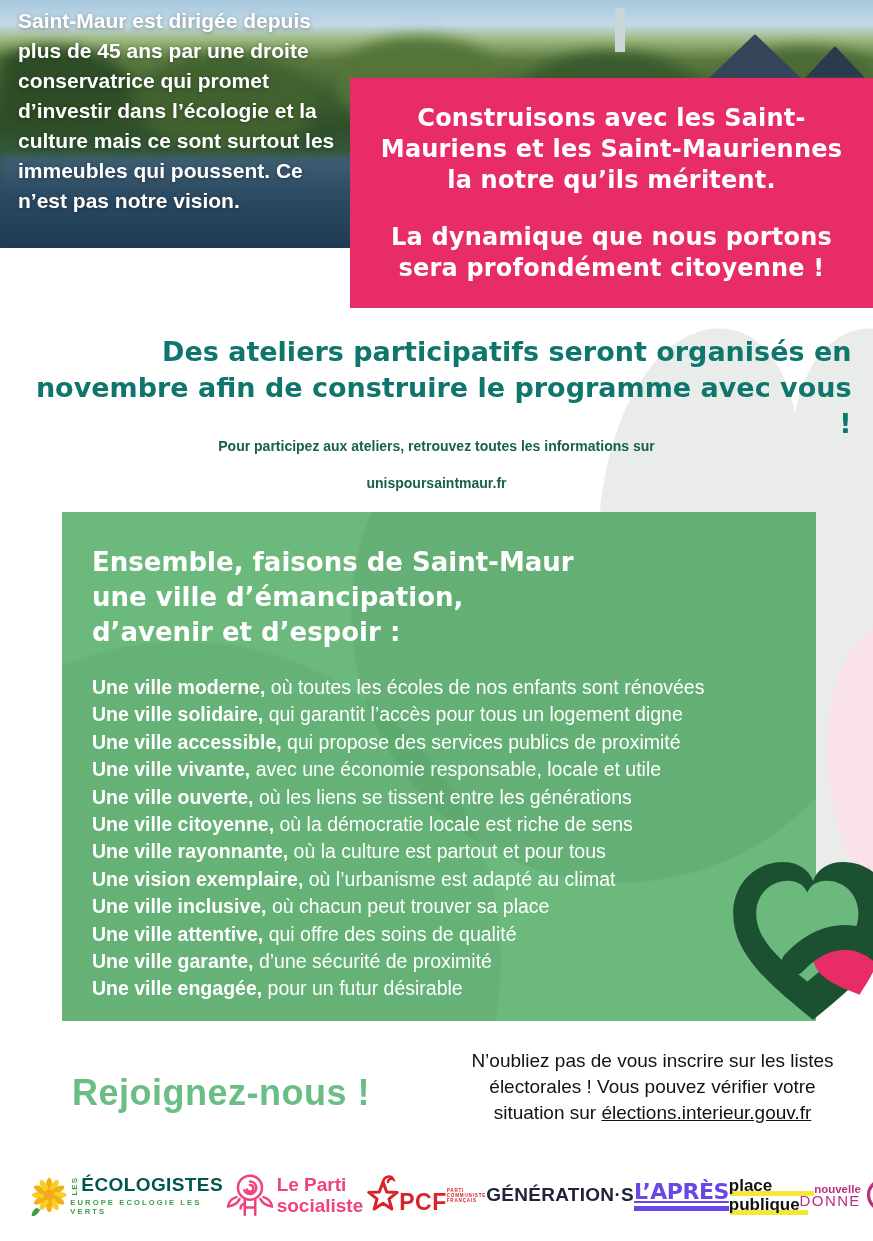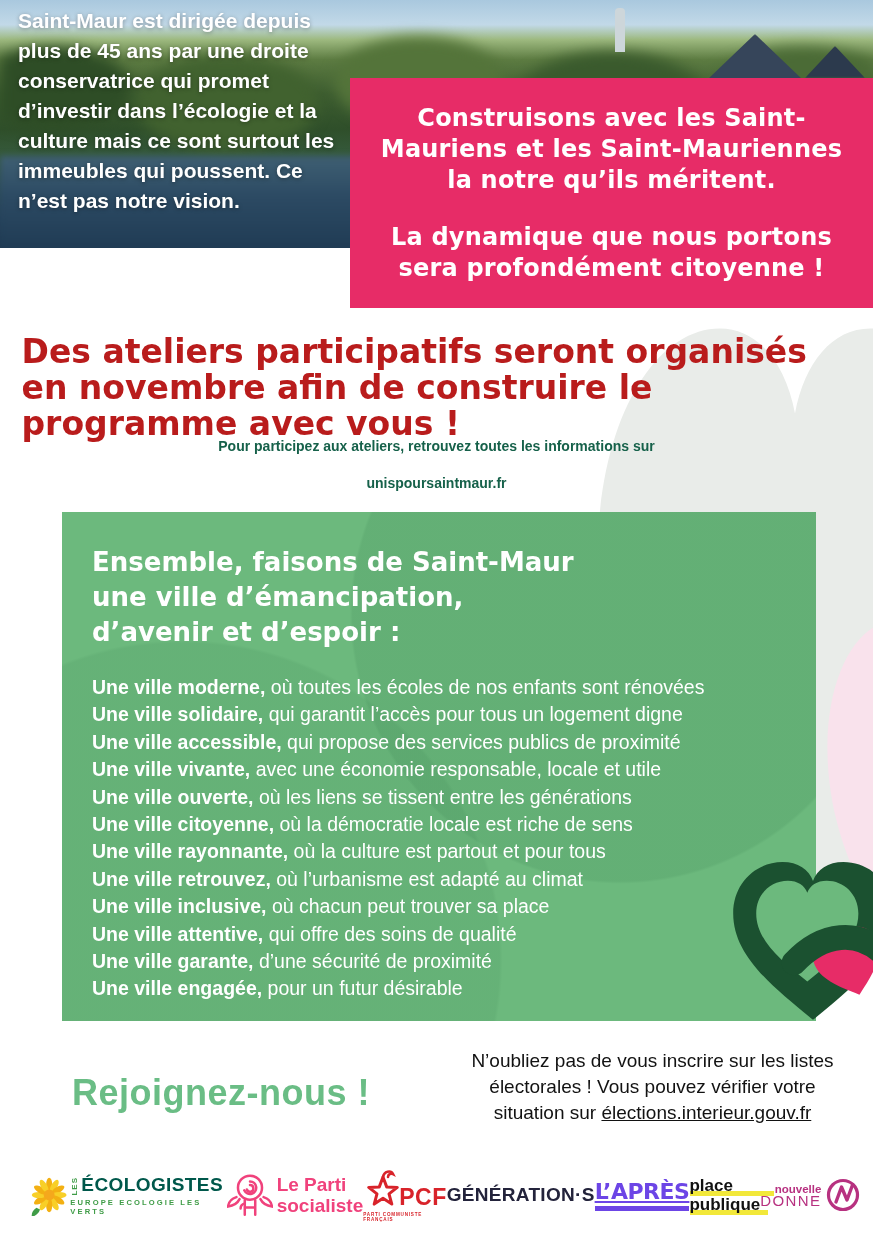--- a/index.html
+++ b/index.html
@@ -28,22 +28,22 @@
     display:flex;flex-direction:column;justify-content:center;align-items:center;gap:26px;padding:0 26px;box-sizing:border-box;}
   .pink-box p{margin:0;color:#ffffff;text-align:center;font-family:"DejaVu Sans","Liberation Sans",sans-serif;
     font-size:24px;line-height:31px;font-weight:800;letter-spacing:.2px;}
 
   
   .watermark-wrap{position:absolute;left:560px;top:312px;width:313px;height:709px;overflow:hidden;z-index:0;}
   .watermark-wrap svg{position:absolute;left:0;top:-60px;width:470px;height:850px;}
 
   
   .ateliers-heading{position:absolute;left:0;right:0;top:334px;margin:0 auto;max-width:830px;z-index:2;
-    text-align:left;color:#b91c1c;font-family:"DejaVu Sans","Liberation Sans",sans-serif;
-    font-size:33px;line-height:36px;font-weight:800;}
+    text-align:right;color:#0f766e;font-family:"DejaVu Sans","Liberation Sans",sans-serif;
+    font-size:27px;line-height:36px;font-weight:800;}
   .ateliers-info{position:absolute;left:0;right:0;top:428px;margin:0;z-index:2;text-align:center;
     color:#16614a;font-size:14px;line-height:37px;font-weight:700;}
   .ateliers-info span{display:block;}
 
   
   .green-box{position:absolute;left:62px;top:512px;width:754px;height:509px;z-index:2;box-sizing:border-box;
     padding:33px 30px 0 30px;background-color:#6cb97d;
     background-image:radial-gradient(circle 270px at 74% 20%,rgba(23,92,50,.10) 0 99%,transparent 100%),
                      radial-gradient(circle 320px at 16% 88%,rgba(23,92,50,.08) 0 99%,transparent 100%);}
   .gb-heading{color:#ffffff;font-family:"DejaVu Sans","Liberation Sans",sans-serif;
@@ -69,21 +69,21 @@
 
   .eco-right{display:flex;flex-direction:column;margin-left:2px;}
   .eco-top{display:flex;align-items:flex-end;}
   .eco-les{writing-mode:vertical-rl;transform:rotate(180deg);font-size:8px;font-weight:700;color:#3f9c47;letter-spacing:1px;margin-right:2px;}
   .eco-name{font-size:19px;font-weight:800;color:#00584b;letter-spacing:.4px;}
   .eco-sub{font-size:7.6px;font-weight:700;color:#3f9c47;letter-spacing:2.1px;margin-top:2px;}
 
   .ps-text{display:flex;flex-direction:column;margin-left:4px;}
   .ps-line{font-size:19px;line-height:21px;font-weight:800;color:#f0427c;}
 
-  .pcf{flex-direction:column;align-items:center;}
+  .pcf{flex-direction:row;align-items:center;}
   .pcf-top{display:flex;align-items:flex-end;}
   .pcf-name{font-size:23px;font-weight:800;color:#d8232a;margin-left:-6px;letter-spacing:.5px;}
   .pcf-sub{font-size:4.6px;font-weight:700;color:#d8232a;letter-spacing:.8px;margin-top:1px;}
 
   .gen-name{font-size:19px;font-weight:800;color:#23233b;letter-spacing:.3px;}
 
   .apres-name{font-family:"DejaVu Sans","Liberation Sans",sans-serif;font-size:22px;font-weight:800;color:#6c45e6;
     border-bottom:5px solid #6c45e6;padding-bottom:2px;letter-spacing:-.5px;text-decoration:underline;}
 
   .pp{display:flex;flex-direction:column;}
@@ -136,21 +136,21 @@
       <div>d’avenir et d’espoir :</div>
     </div>
     <div class="gb-list">
       <div class="gb-item"><span class="lead">Une ville moderne,</span><span> où toutes les écoles de nos enfants sont rénovées</span></div>
       <div class="gb-item"><span class="lead">Une ville solidaire,</span><span> qui garantit l’accès pour tous un logement digne</span></div>
       <div class="gb-item"><span class="lead">Une ville accessible,</span><span> qui propose des services publics de proximité</span></div>
       <div class="gb-item"><span class="lead">Une ville vivante,</span><span> avec une économie responsable, locale et utile</span></div>
       <div class="gb-item"><span class="lead">Une ville ouverte,</span><span> où les liens se tissent entre les générations</span></div>
       <div class="gb-item"><span class="lead">Une ville citoyenne,</span><span> où la démocratie locale est riche de sens</span></div>
       <div class="gb-item"><span class="lead">Une ville rayonnante,</span><span> où la culture est partout et pour tous</span></div>
-      <div class="gb-item"><span class="lead">Une ville retrouvez,</span><span> où l’urbanisme est adapté au climat</span></div>
+      <div class="gb-item"><span class="lead">Une vision exemplaire,</span><span> où l’urbanisme est adapté au climat</span></div>
       <div class="gb-item"><span class="lead">Une ville inclusive,</span><span> où chacun peut trouver sa place</span></div>
       <div class="gb-item"><span class="lead">Une ville attentive,</span><span> qui offre des soins de qualité</span></div>
       <div class="gb-item"><span class="lead">Une ville garante,</span><span> d’une sécurité de proximité</span></div>
       <div class="gb-item"><span class="lead">Une ville engagée,</span><span> pour un futur désirable</span></div>
     </div>
   </div>
 
   <svg class="heart-logo" viewBox="0 0 100 100">
     <path fill="#1b5130" d="M50 92 C 28 74, 8 58, 8 36 C 8 20, 20 9, 34 9 C 42 9, 48 13, 50 19 C 52 13, 58 9, 66 9 C 80 9, 92 20, 92 36 C 92 58, 72 74, 50 92 Z"></path>
     <path fill="#6cb97d" transform="translate(47 45) scale(0.64) translate(-50 -50)" d="M50 92 C 28 74, 8 58, 8 36 C 8 20, 20 9, 34 9 C 42 9, 48 13, 50 19 C 52 13, 58 9, 66 9 C 80 9, 92 20, 92 36 C 92 58, 72 74, 50 92 Z"></path>

